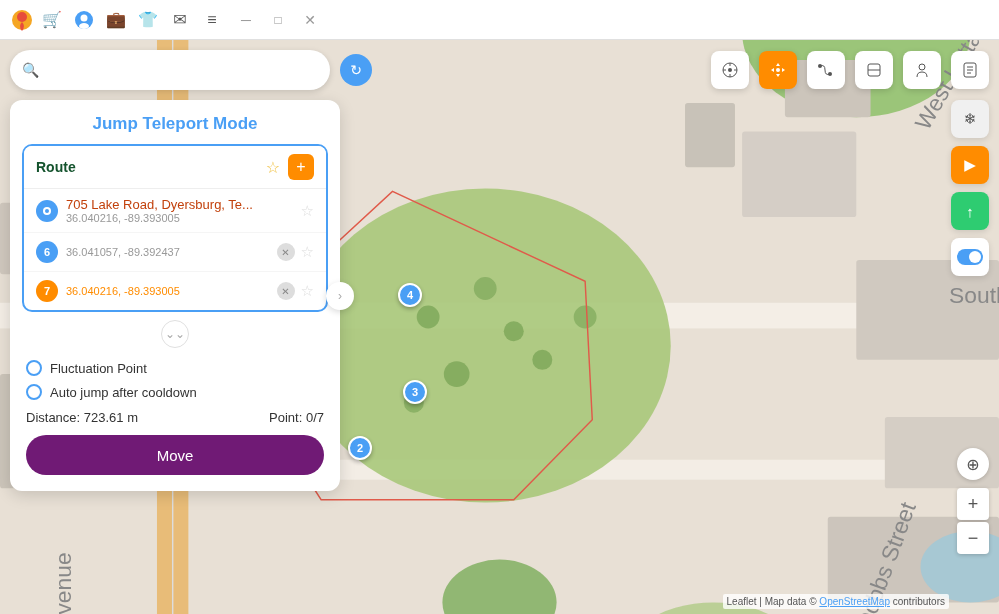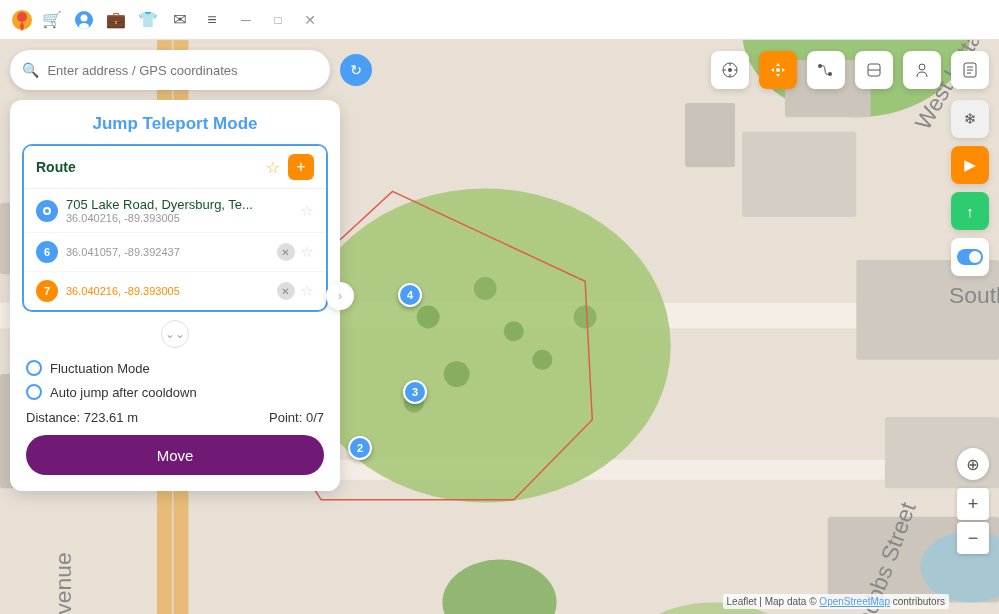--- a/index.html
+++ b/index.html
@@ -339,21 +339,21 @@
     }
     .route-num.blue { background: #4a9ff5; }
     .route-num.blue-6 { background: #4a9ff5; }
     .route-num.orange { background: #ff8c00; }
     .route-item-info {
       flex: 1;
       min-width: 0;
     }
     .route-item-name {
       font-size: 13px;
-      color: #14532d;
+      color: #c2410c;
       white-space: nowrap;
       overflow: hidden;
       text-overflow: ellipsis;
     }
     .route-item-name.orange-text { color: #ff8c00; }
     .route-item-coords {
       font-size: 11px;
       color: #999;
     }
     .route-item-coords.orange-text { color: #ff8c00; }
@@ -627,21 +627,20 @@
     <div class="map-marker" style="left: 210px; top: 252px;">
       <div class="marker-circle marker-blue">6</div>
     </div>
     <div class="map-marker" style="left: 175px; top: 330px;">
       <div class="marker-circle marker-orange">7</div>
     </div>
 
     <div class="map-top-bar">
       <div class="search-bar">
         <span class="search-icon">🔍</span>
-        <input class="search-input" type="text" placeholder="Enter address / GPS coordinates" style="">
       </div>
       <div class="search-refresh-btn">↻</div>
 
       <div style="flex:1;"></div>
 
       <div class="map-tool-btn" title="Teleport">
         <svg width="18" height="18" viewBox="0 0 18 18" fill="none">
           <circle cx="9" cy="9" r="7" stroke="#555" strokewidth="1.5"></circle>
           <line x1="9" y1="2" x2="9" y2="5" stroke="#555" strokewidth="1.5"></line>
           <line x1="9" y1="13" x2="9" y2="16" stroke="#555" strokewidth="1.5"></line>
@@ -770,21 +769,21 @@
       </div>
     </div>
 
     <div class="expand-btn">
       <div class="expand-circle">⌄⌄</div>
     </div>
 
     <div class="mode-options">
       <div class="mode-option">
         <div class="radio-circle"></div>
-        <span class="mode-label">Fluctuation Mode</span>
+        <span class="mode-label">Fluctuation Point</span>
       </div>
       <div class="mode-option">
         <div class="radio-circle"></div>
         <span class="mode-label">Auto jump after cooldown</span>
       </div>
     </div>
 
     <div class="stats-row">
       <span class="stat-text">Distance: 723.61 m</span>
       <span class="stat-text">Point: 0/7</span>

